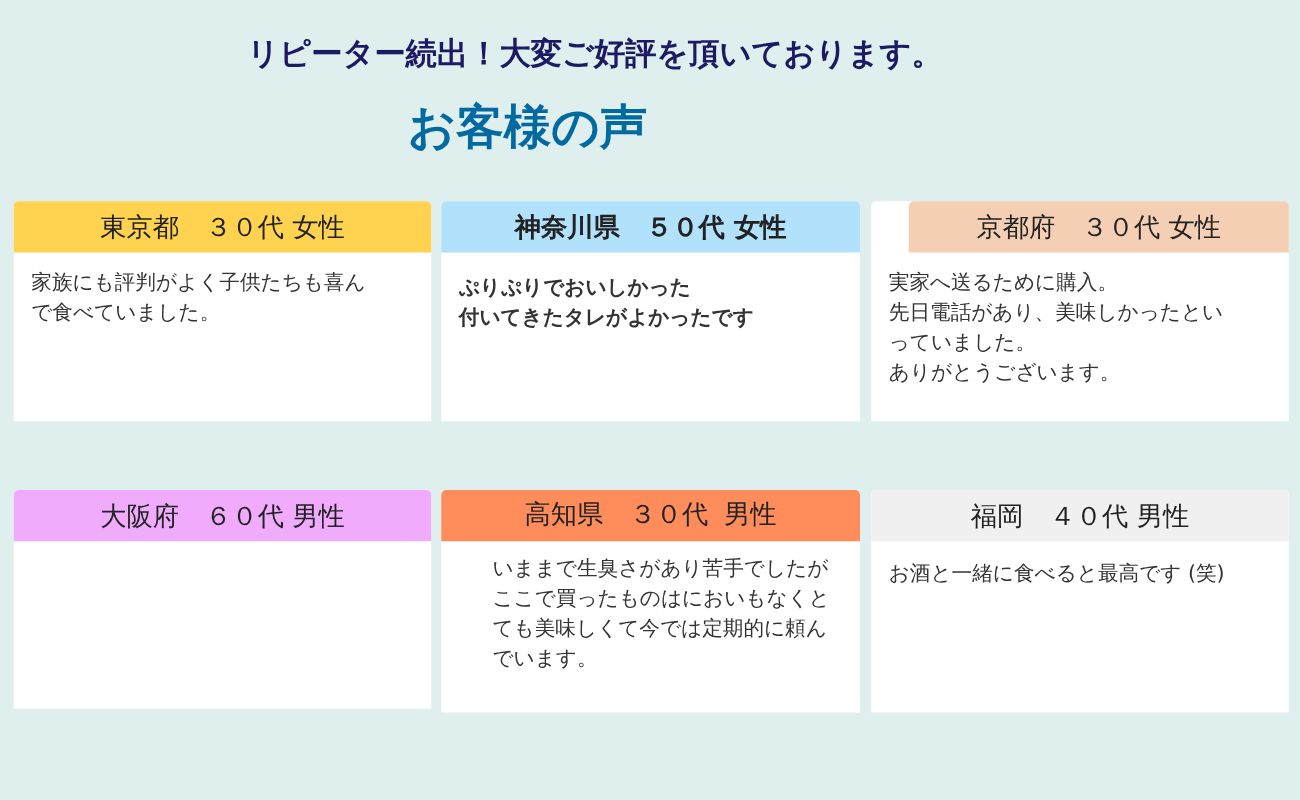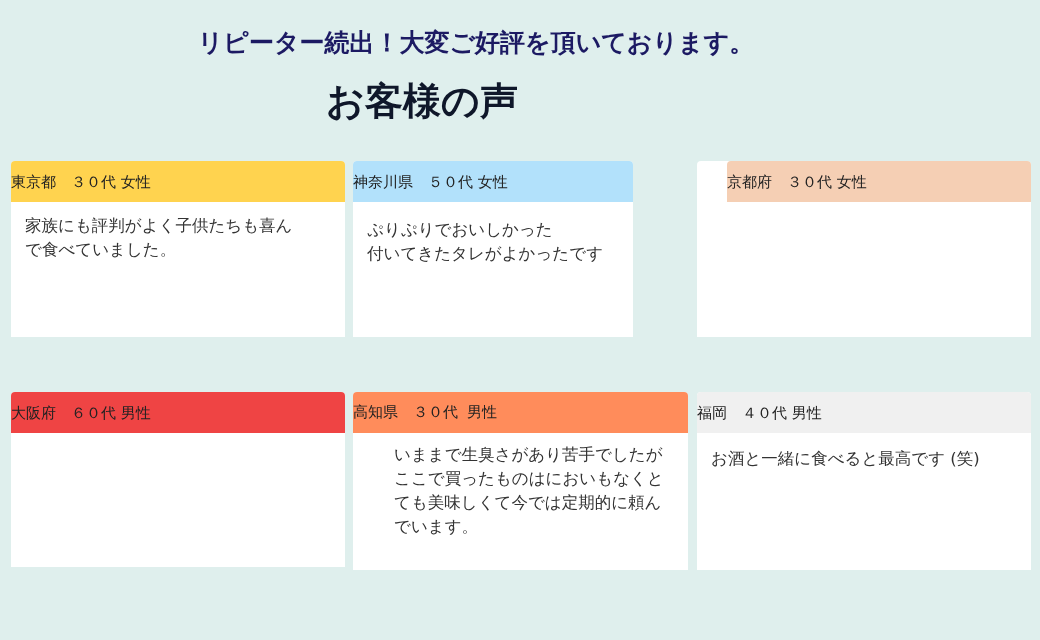--- a/index.html
+++ b/index.html
@@ -13,30 +13,30 @@
       position: absolute; left: 0; top: 26px; width: 952px;
       text-align: center;
       font-family: "DejaVu Serif", "Liberation Serif", serif;
       font-weight: bold; font-size: 25px; color: #1c1a63;
       letter-spacing: 0px;
     }
     .title {
       position: absolute; left: 0; top: 76px; width: 844px;
       text-align: center;
       font-family: "DejaVu Serif", "Liberation Serif", serif;
-      font-weight: bold; font-size: 38px; color: #0f172a;
+      font-weight: bold; font-size: 38px; color: #0369a1;
     }
     .card {
       position: absolute;
       background: #ffffff;
       border-radius: 4px 4px 0 0;
     }
     .card-header {
       height: 41px; line-height: 43px;
-      text-align: left; font-size: 15px; color: #222;
+      text-align: center; font-size: 21px; color: #222;
       border-radius: 4px 4px 0 0;
       white-space: pre;
     }
     .card-body {
       padding: 12px 14px 0 14px;
       font-size: 16.5px; line-height: 24px; color: #333;
       white-space: pre-line;
     }
   </style>
 </head>
@@ -44,32 +44,36 @@
 
 <div class="subtitle">リピーター続出！大変ご好評を頂いております。</div>
 <div class="title">お客様の声</div>
 
 <div class="card" style="left:11px; top:161px; width:334px; height:176px;">
   <div class="card-header" style="background:#ffd34f;">東京都　３０代 女性</div>
   <div class="card-body">家族にも評判がよく子供たちも喜ん
 で食べていました。</div>
 </div>
 
-<div class="card" style="left:353px; top:161px; width:280px; height:176px;">
+<div class="card" style="left:353px; top:161px; width:335px; height:176px;font-weight:bold;">
   <div class="card-header" style="background:#b2e1fb;">神奈川県　５０代 女性</div>
   <div class="card-body" style="padding-top:16px;">ぷりぷりでおいしかった
 付いてきたタレがよかったです</div>
 </div>
 
 <div class="card" style="left:697px; top:161px; width:334px; height:176px;">
   <div class="card-header" style="background:#f5cfb4;margin-left:30px;">京都府　３０代 女性</div>
+  <div class="card-body">実家へ送るために購入。
+先日電話があり、美味しかったとい
+っていました。
+ありがとうございます。</div>
 </div>
 
 <div class="card" style="left:11px; top:392px; width:334px; height:175px;">
-  <div class="card-header" style="background:#ef4444;">大阪府　６０代 男性</div>
+  <div class="card-header" style="background:#f0abfc;">大阪府　６０代 男性</div>
 </div>
 
 <div class="card" style="left:353px; top:392px; width:335px; height:178px;">
   <div class="card-header" style="background:#ff8c5b;font-family:Liberation Mono, monospace;">高知県　３０代 男性</div>
   <div class="card-body" style="padding-top:10px;margin-left:27px;">いままで生臭さがあり苦手でしたが
 ここで買ったものはにおいもなくと
 ても美味しくて今では定期的に頼ん
 でいます。</div>
 </div>
 

